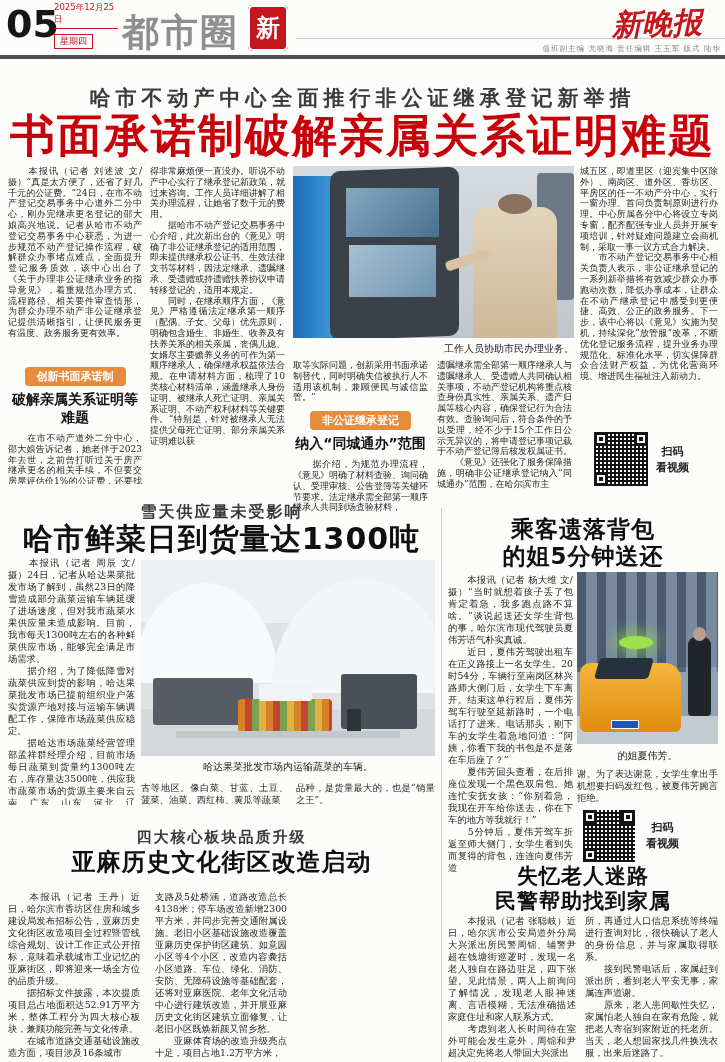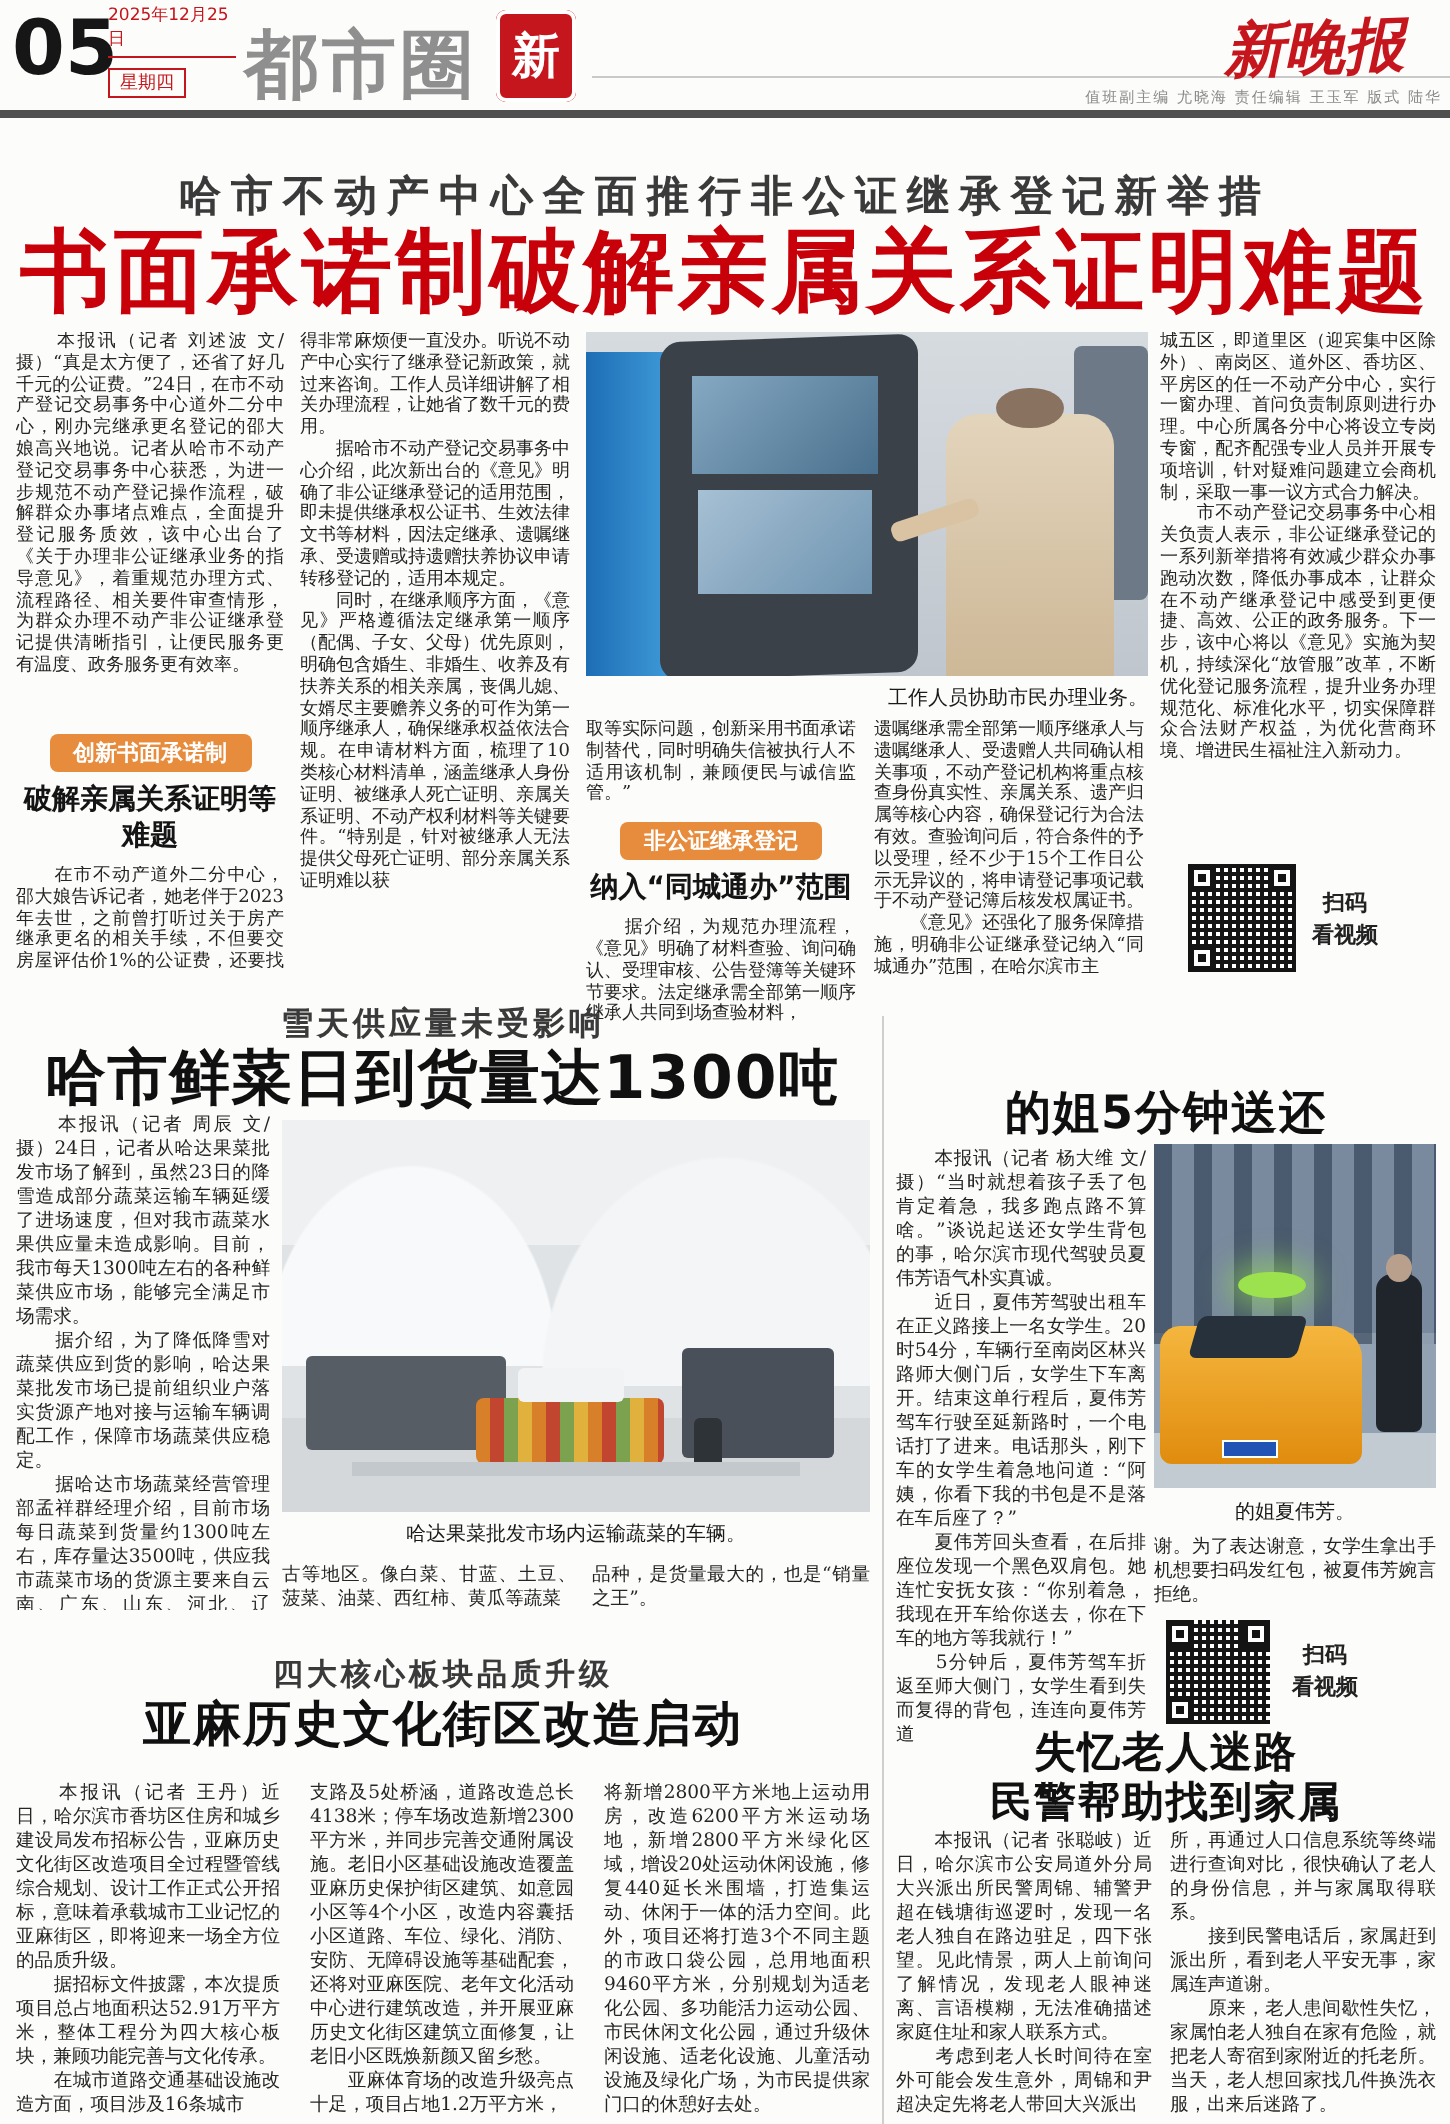--- a/index.html
+++ b/index.html
@@ -110,20 +110,21 @@
     <div style="right:6%;bottom:14%;width:26%;height:28%;background:#49505a;border-radius:3px;"></div>
     <div style="left:33%;bottom:12%;width:32%;height:17%;border-radius:4px;background:repeating-linear-gradient(90deg,#d87f2a 0 7px,#c2452f 7px 14px,#7da24f 14px 21px,#e0b13c 21px 28px);"></div>
     <div style="left:40%;bottom:28%;width:18%;height:9%;background:#f2f3f4;border-radius:3px;"></div>
     <div style="left:70%;bottom:10%;width:5%;height:14%;background:#2e3338;border-radius:3px 3px 0 0;"></div>
     <div style="left:12%;bottom:9%;width:76%;height:4%;background:#c3c8cc;"></div>
   </div>
   <div class="abs caption" style="left:141px;top:760px;width:294px;text-align:center;">哈达果菜批发市场内运输蔬菜的车辆。</div>
   <div class="abs bt2" style="left:141px;top:782px;width:147px;height:28px;">古等地区。像白菜、甘蓝、土豆、菠菜、油菜、西红柿、黄瓜等蔬菜</div>
   <div class="abs bt2" style="left:296px;top:782px;width:139px;height:28px;">品种，是货量最大的，也是“销量之王”。</div>
 
+  <div class="abs headline" style="left:448px;top:514px;width:270px;font-size:23px;">乘客遗落背包</div>
   <div class="abs headline" style="left:448px;top:541px;width:270px;font-size:23px;">的姐5分钟送还</div>
   <div class="abs bt2" style="left:448px;top:574px;width:125px;height:336px;">　　本报讯（记者 杨大维 文/摄）“当时就想着孩子丢了包肯定着急，我多跑点路不算啥。”谈说起送还女学生背包的事，哈尔滨市现代驾驶员夏伟芳语气朴实真诚。
 　　近日，夏伟芳驾驶出租车在正义路接上一名女学生。20时54分，车辆行至南岗区林兴路师大侧门后，女学生下车离开。结束这单行程后，夏伟芳驾车行驶至延新路时，一个电话打了进来。电话那头，刚下车的女学生着急地问道：“阿姨，你看下我的书包是不是落在车后座了？”
 　　夏伟芳回头查看，在后排座位发现一个黑色双肩包。她连忙安抚女孩：“你别着急，我现在开车给你送去，你在下车的地方等我就行！”
 　　5分钟后，夏伟芳驾车折返至师大侧门，女学生看到失而复得的背包，连连向夏伟芳道</div>
 
   <div class="abs ph" style="left:577px;top:572px;width:141px;height:172px;background:linear-gradient(180deg,#76879b 0 55%,#93a2b2 55% 84%,#c2cad2 84%);">
     <div style="left:0;top:0;width:100%;height:58%;background:repeating-linear-gradient(90deg,rgba(38,54,74,.55) 0 9px,rgba(130,148,166,.25) 9px 20px);"></div>
     <div style="left:30%;top:37%;width:24%;height:8%;background:#9be24e;border-radius:50%;box-shadow:0 0 14px 6px rgba(150,226,78,.5);"></div>
     <div style="left:2%;bottom:7%;width:72%;height:40%;background:linear-gradient(180deg,#f5b63e,#e08c0e);border-radius:10px 16px 6px 6px;"></div>
@@ -144,21 +145,20 @@
     <div>看视频</div>
   </div>
 
   <div class="abs kicker" style="left:8px;top:828px;width:427px;font-size:15px;letter-spacing:2px;">四大核心板块品质升级</div>
   <div class="abs headline" style="left:8px;top:846px;width:427px;font-size:24px;">亚麻历史文化街区改造启动</div>
   <div class="abs bt2" style="left:8px;top:891px;width:132px;height:171px;">　　本报讯（记者 王丹）近日，哈尔滨市香坊区住房和城乡建设局发布招标公告，亚麻历史文化街区改造项目全过程暨管线综合规划、设计工作正式公开招标，意味着承载城市工业记忆的亚麻街区，即将迎来一场全方位的品质升级。
 　　据招标文件披露，本次提质项目总占地面积达52.91万平方米，整体工程分为四大核心板块，兼顾功能完善与文化传承。
 　　在城市道路交通基础设施改造方面，项目涉及16条城市</div>
   <div class="abs bt2" style="left:155px;top:891px;width:132px;height:171px;">支路及5处桥涵，道路改造总长4138米；停车场改造新增2300平方米，并同步完善交通附属设施。老旧小区基础设施改造覆盖亚麻历史保护街区建筑、如意园小区等4个小区，改造内容囊括小区道路、车位、绿化、消防、安防、无障碍设施等基础配套，还将对亚麻医院、老年文化活动中心进行建筑改造，并开展亚麻历史文化街区建筑立面修复，让老旧小区既焕新颜又留乡愁。
 　　亚麻体育场的改造升级亮点十足，项目占地1.2万平方米，</div>
-  <div class="abs bt2" style="left:302px;top:891px;width:133px;height:171px;">将新增2800平方米地上运动用房，改造6200平方米运动场地，新增2800平方米绿化区域，增设20处运动休闲设施，修复440延长米围墙，打造集运动、休闲于一体的活力空间。此外，项目还将打造3个不同主题的市政口袋公园，总用地面积9460平方米，分别规划为适老化公园、多功能活力运动公园、市民休闲文化公园，通过升级休闲设施、适老化设施、儿童活动设施及绿化广场，为市民提供家门口的休憩好去处。</div>
 
   <div class="abs headline" style="left:448px;top:862px;width:270px;font-size:21px;">失忆老人迷路</div>
   <div class="abs headline" style="left:448px;top:887px;width:270px;font-size:21px;">民警帮助找到家属</div>
   <div class="abs bt2" style="left:448px;top:915px;width:128px;height:147px;">　　本报讯（记者 张聪岐）近日，哈尔滨市公安局道外分局大兴派出所民警周锦、辅警尹超在钱塘街巡逻时，发现一名老人独自在路边驻足，四下张望。见此情景，两人上前询问了解情况，发现老人眼神迷离、言语模糊，无法准确描述家庭住址和家人联系方式。
 　　考虑到老人长时间待在室外可能会发生意外，周锦和尹超决定先将老人带回大兴派出</div>
   <div class="abs bt2" style="left:585px;top:915px;width:133px;height:147px;">所，再通过人口信息系统等终端进行查询对比，很快确认了老人的身份信息，并与家属取得联系。
 　　接到民警电话后，家属赶到派出所，看到老人平安无事，家属连声道谢。
 　　原来，老人患间歇性失忆，家属怕老人独自在家有危险，就把老人寄宿到家附近的托老所。当天，老人想回家找几件换洗衣服，出来后迷路了。</div>
 
 </div>

